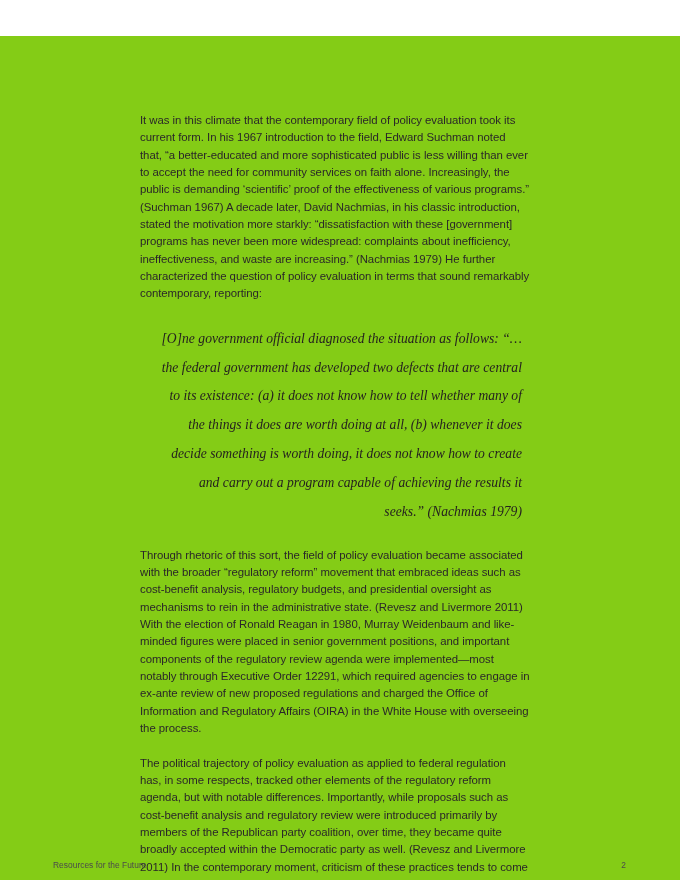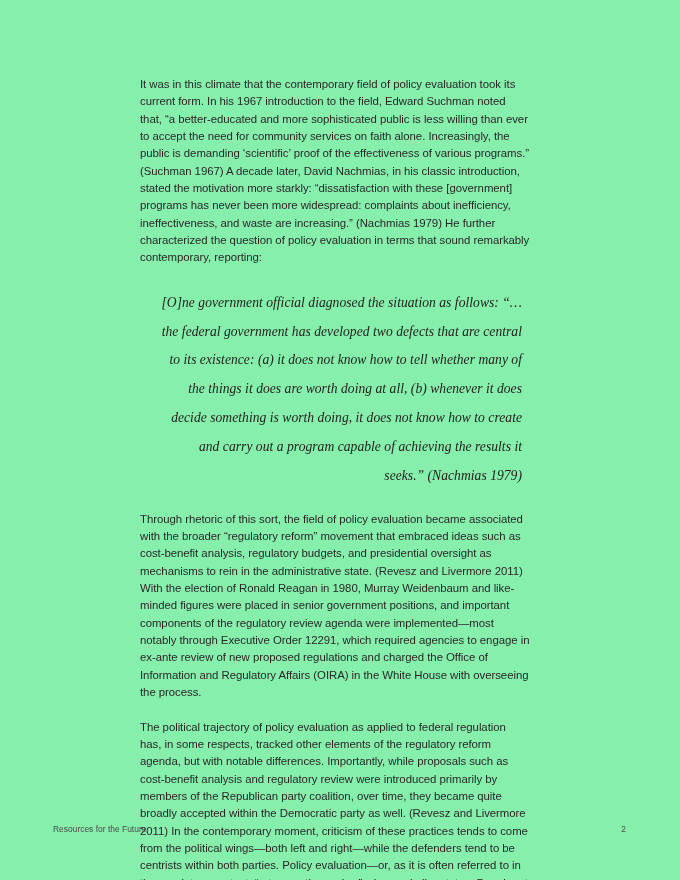--- a/index.html
+++ b/index.html
@@ -13,21 +13,22 @@
     height: 880px;
     position: relative;
     overflow: hidden;
     font-family: "Liberation Sans", sans-serif;
     -webkit-font-smoothing: antialiased;
   }
 
   .page {
     position: absolute;
     inset: 0;
-    background: #86efac;
+    background: #84cc16;
+    margin-top: 36px;
   }
 
   
   .content {
     position: absolute;
     left: 140px;
     top: 76px;
     width: 390px;
   }
 

